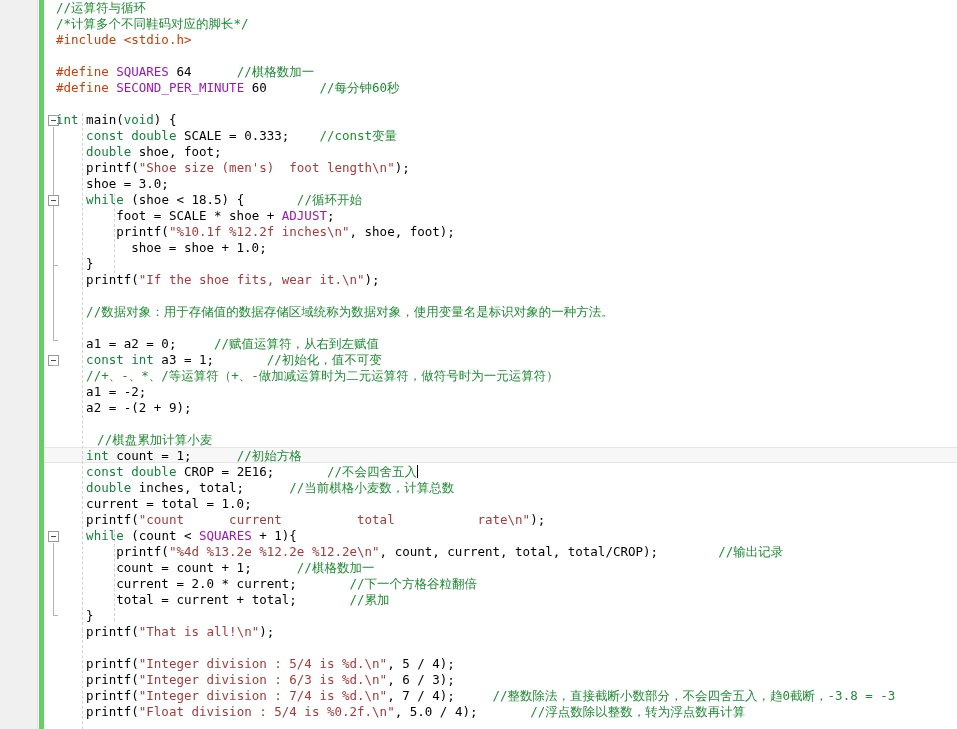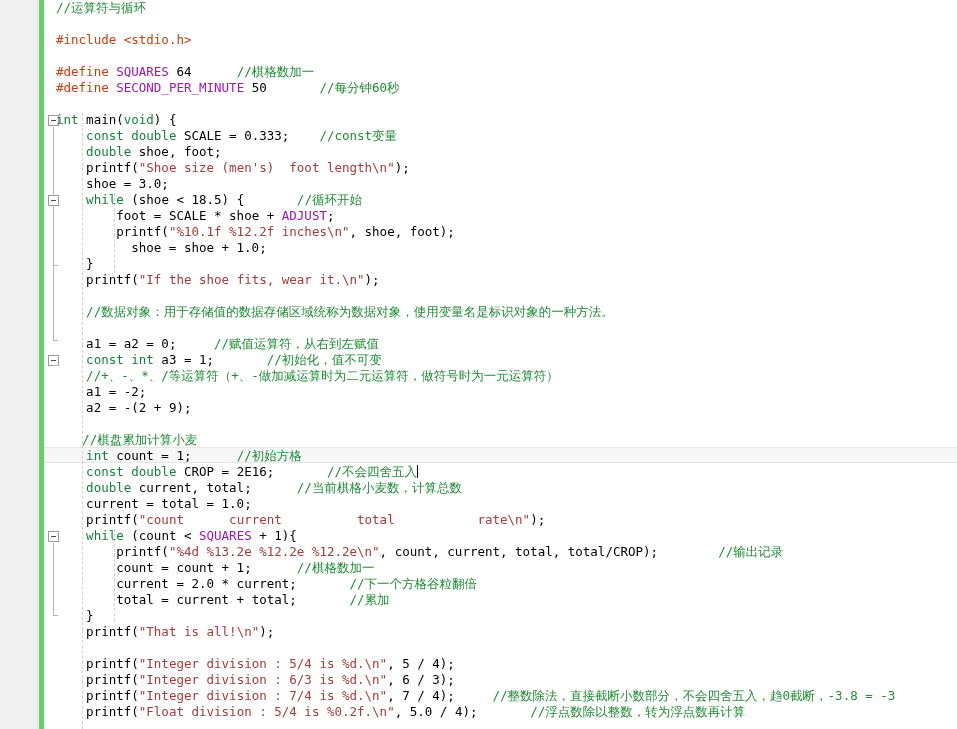--- a/index.html
+++ b/index.html
@@ -163,47 +163,48 @@
     </div>
   <div class="code-surface" id="guide-layer">
       <div class="indent-guide" style="left: 38px; top: 113px; height: 232px;"></div>
       <div class="indent-guide" style="left: 38px; top: 345px; height: 285px;"></div>
       <div class="indent-guide" style="left: 38px; top: 630px; height: 99px;"></div>
       <div class="indent-guide" style="left: 70px; top: 193px; height: 80px;"></div>
       <div class="indent-guide" style="left: 70px; top: 529px; height: 92px;"></div>
     </div>
   <div class="code-surface" id="code-layer">
       <div class="line" style="top: 0px; left: 12px;"><span class="t-cmt">//运算符与循环</span></div>
+      <div class="line" style="top: 16px; left: 12px;"><span class="t-cmt">/*计算多个不同鞋码对应的脚长*/</span></div>
       <div class="line" style="top: 32px; left: 12px;"><span class="t-pre">#include &lt;stdio.h&gt;</span></div>
       <div class="line" style="top: 64px; left: 12px;"><span class="t-pre">#define </span><span class="t-macro">SQUARES</span><span class="t-plain"> 64</span><span class="t-cmt">      //棋格数加一</span></div>
-      <div class="line" style="top: 80px; left: 12px;"><span class="t-pre">#define </span><span class="t-macro">SECOND_PER_MINUTE</span><span class="t-plain"> 50</span><span class="t-cmt">       //每分钟60秒</span></div>
+      <div class="line" style="top: 80px; left: 12px;"><span class="t-pre">#define </span><span class="t-macro">SECOND_PER_MINUTE</span><span class="t-plain"> 60</span><span class="t-cmt">       //每分钟60秒</span></div>
       <div class="line" style="top: 96px; left: 12px;"></div>
       <div class="line" style="top: 112px; left: 12px;"><span class="t-kw">int</span><span class="t-plain"> main(</span><span class="t-kw">void</span><span class="t-plain">) {</span></div>
       <div class="line" style="top: 128px; left: 12px;"><span class="t-plain">    </span><span class="t-kw">const double</span><span class="t-plain"> SCALE = 0.333;</span><span class="t-cmt">    //const变量</span></div>
       <div class="line" style="top: 144px; left: 12px;"><span class="t-plain">    </span><span class="t-kw">double</span><span class="t-plain"> shoe, foot;</span></div>
       <div class="line" style="top: 160px; left: 12px;"><span class="t-plain">    printf(</span><span class="t-str">"Shoe size (men's)  foot length\n"</span><span class="t-plain">);</span></div>
       <div class="line" style="top: 176px; left: 12px;"><span class="t-plain">    shoe = 3.0;</span></div>
       <div class="line" style="top: 192px; left: 12px;"><span class="t-plain">    </span><span class="t-kw">while</span><span class="t-plain"> (shoe &lt; 18.5) {</span><span class="t-cmt">       //循环开始</span></div>
       <div class="line" style="top: 208px; left: 12px;"><span class="t-plain">        foot = SCALE * shoe + </span><span class="t-macro">ADJUST</span><span class="t-plain">;</span></div>
       <div class="line" style="top: 224px; left: 12px;"><span class="t-plain">        printf(</span><span class="t-str">"%10.1f %12.2f inches\n"</span><span class="t-plain">, shoe, foot);</span></div>
       <div class="line" style="top: 240px; left: 27px;"><span class="t-plain">        shoe = shoe + 1.0;</span></div>
       <div class="line" style="top: 256px; left: 12px;"><span class="t-plain">    }</span></div>
       <div class="line" style="top: 272px; left: 12px;"><span class="t-plain">    printf(</span><span class="t-str">"If the shoe fits, wear it.\n"</span><span class="t-plain">);</span></div>
       <div class="line" style="top: 288px; left: 12px;"></div>
       <div class="line" style="top: 304px; left: 12px;"><span class="t-cmt">    //数据对象：用于存储值的数据存储区域统称为数据对象，使用变量名是标识对象的一种方法。</span></div>
       <div class="line" style="top: 336px; left: 12px;"><span class="t-plain">    a1 = a2 = 0;</span><span class="t-cmt">     //赋值运算符，从右到左赋值</span></div>
       <div class="line" style="top: 352px; left: 12px;"><span class="t-plain">    </span><span class="t-kw">const int</span><span class="t-plain"> a3 = 1;</span><span class="t-cmt">       //初始化，值不可变</span></div>
       <div class="line" style="top: 368px; left: 12px;"><span class="t-cmt">    //+、-、*、/等运算符（+、-做加减运算时为二元运算符，做符号时为一元运算符）</span></div>
       <div class="line" style="top: 384px; left: 12px;"><span class="t-plain">    a1 = -2;</span></div>
       <div class="line" style="top: 400px; left: 12px;"><span class="t-plain">    a2 = -(2 + 9);</span></div>
       <div class="line" style="top: 416px; left: 12px;"></div>
-      <div class="line" style="top: 432px; left: 8px;"><span class="t-cmt">    //棋盘累加计算小麦</span></div>
+      <div class="line" style="top: 432px; left: 23px;"><span class="t-cmt">    //棋盘累加计算小麦</span></div>
       <div class="line" style="top: 448px; left: 12px;"><span class="t-plain">    </span><span class="t-kw">int</span><span class="t-plain"> count = 1;</span><span class="t-cmt">      //初始方格</span></div>
       <div class="line" style="top: 464px; left: 12px;"><span class="t-plain">    </span><span class="t-kw">const double</span><span class="t-plain"> CROP = 2E16;</span><span class="t-cmt">       //不会四舍五入</span><span class="caret"></span></div>
-      <div class="line" style="top: 480px; left: 12px;"><span class="t-plain">    </span><span class="t-kw">double</span><span class="t-plain"> current, total;</span><span class="t-cmt">      //当前棋格小麦数，计算总数</span></div>
+      <div class="line" style="top: 480px; left: 12px;"><span class="t-plain">    </span><span class="t-kw">double</span><span class="t-plain"> inches, total;</span><span class="t-cmt">      //当前棋格小麦数，计算总数</span></div>
       <div class="line" style="top: 496px; left: 12px;"><span class="t-plain">    current = total = 1.0;</span></div>
       <div class="line" style="top: 512px; left: 12px;"><span class="t-plain">    printf(</span><span class="t-str">"count      current          total           rate\n"</span><span class="t-plain">);</span></div>
       <div class="line" style="top: 528px; left: 12px;"><span class="t-plain">    </span><span class="t-kw">while</span><span class="t-plain"> (count &lt; </span><span class="t-macro">SQUARES</span><span class="t-plain"> + 1){</span></div>
       <div class="line" style="top: 544px; left: 12px;"><span class="t-plain">        printf(</span><span class="t-str">"%4d %13.2e %12.2e %12.2e\n"</span><span class="t-plain">, count, current, total, total/CROP);</span><span class="t-cmt">        //输出记录</span></div>
       <div class="line" style="top: 560px; left: 12px;"><span class="t-plain">        count = count + 1;</span><span class="t-cmt">      //棋格数加一</span></div>
       <div class="line" style="top: 576px; left: 12px;"><span class="t-plain">        current = 2.0 * current;</span><span class="t-cmt">       //下一个方格谷粒翻倍</span></div>
       <div class="line" style="top: 592px; left: 12px;"><span class="t-plain">        total = current + total;</span><span class="t-cmt">       //累加</span></div>
       <div class="line" style="top: 608px; left: 12px;"><span class="t-plain">    }</span></div>
       <div class="line" style="top: 624px; left: 12px;"><span class="t-plain">    printf(</span><span class="t-str">"That is all!\n"</span><span class="t-plain">);</span></div>
       <div class="line" style="top: 640px; left: 12px;"></div>

